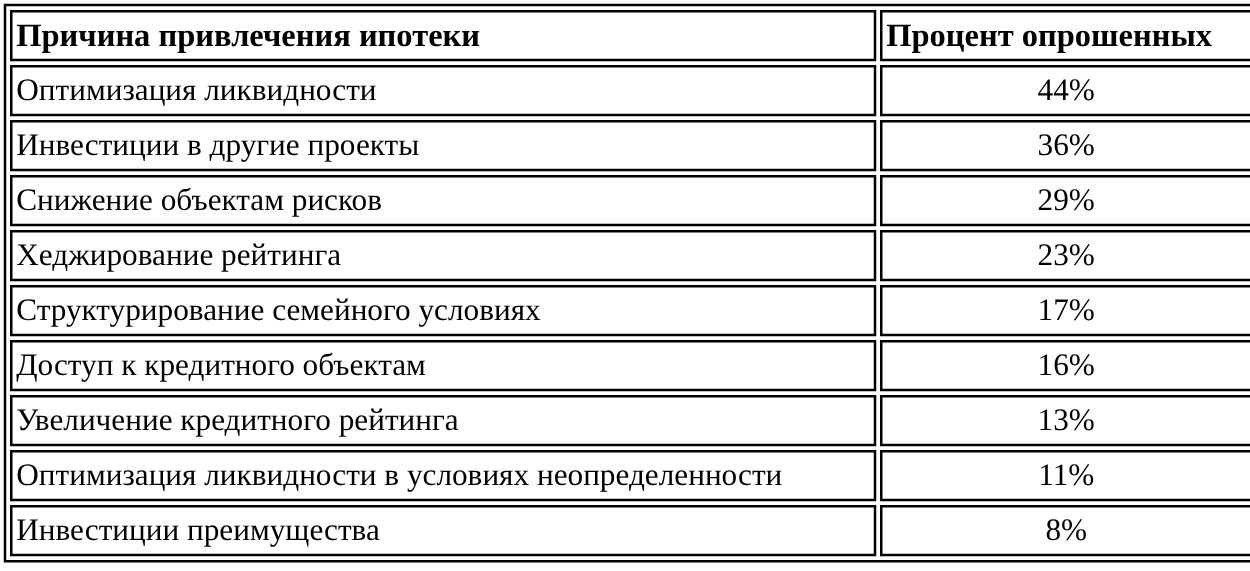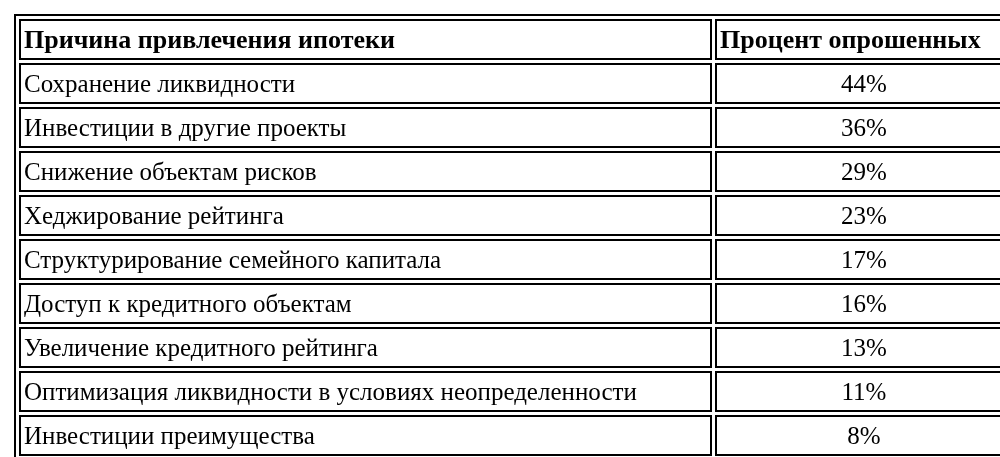--- a/index.html
+++ b/index.html
@@ -5,21 +5,21 @@
   html, body {
     margin: 0;
     padding: 0;
     background: #ffffff;
   }
   .page {
     width: 1000px;
     height: 457px;
     background: #ffffff;
     box-sizing: border-box;
-    padding: 14px;
+    padding: 3px;
     font-family: "Liberation Serif", serif;
     border-radius: 18px;
   }
   table.survey-table {
     border-collapse: separate;
     border-spacing: 3px;
     border: 2px solid #000000;
     table-layout: fixed;
     width: 991px;
   }
@@ -55,37 +55,37 @@
 <div class="page">
   <table class="survey-table">
     <thead>
       <tr>
         <th class="reason-col">Причина привлечения ипотеки</th>
         <th class="percent-col">Процент опрошенных</th>
       </tr>
     </thead>
     <tbody id="table-body">
         <tr>
-          <td class="reason-cell">Сохранение ликвидности</td>
+          <td class="reason-cell">Оптимизация ликвидности</td>
           <td class="percent-cell">44%</td>
         </tr>
         <tr>
           <td class="reason-cell">Инвестиции в другие проекты</td>
           <td class="percent-cell">36%</td>
         </tr>
         <tr>
           <td class="reason-cell">Снижение объектам рисков</td>
           <td class="percent-cell">29%</td>
         </tr>
         <tr>
           <td class="reason-cell">Хеджирование рейтинга</td>
           <td class="percent-cell">23%</td>
         </tr>
         <tr>
-          <td class="reason-cell">Структурирование семейного капитала</td>
+          <td class="reason-cell">Структурирование семейного условиях</td>
           <td class="percent-cell">17%</td>
         </tr>
         <tr>
           <td class="reason-cell">Доступ к кредитного объектам</td>
           <td class="percent-cell">16%</td>
         </tr>
         <tr>
           <td class="reason-cell">Увеличение кредитного рейтинга</td>
           <td class="percent-cell">13%</td>
         </tr>

